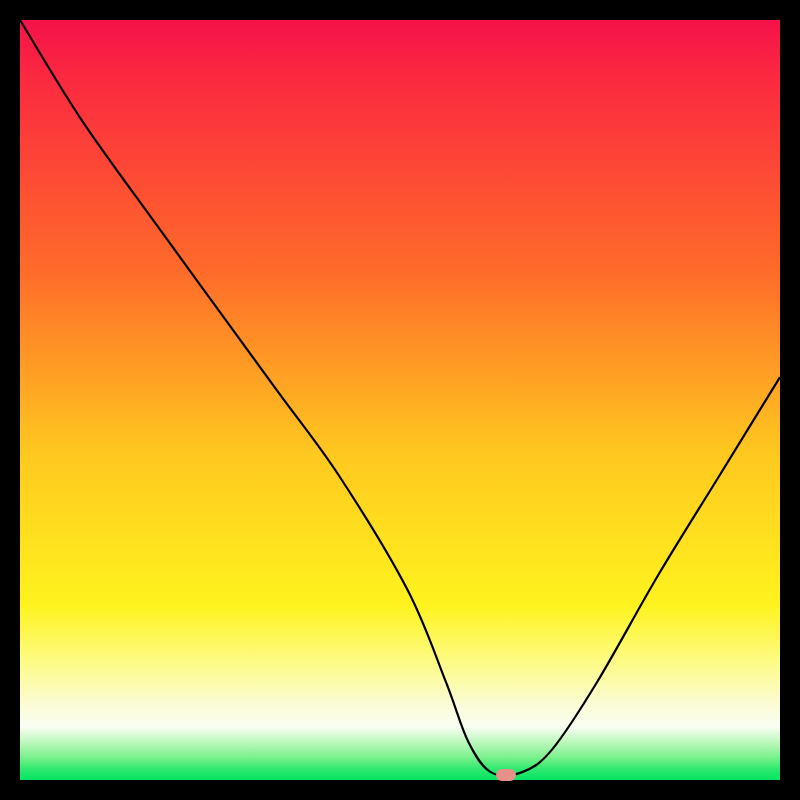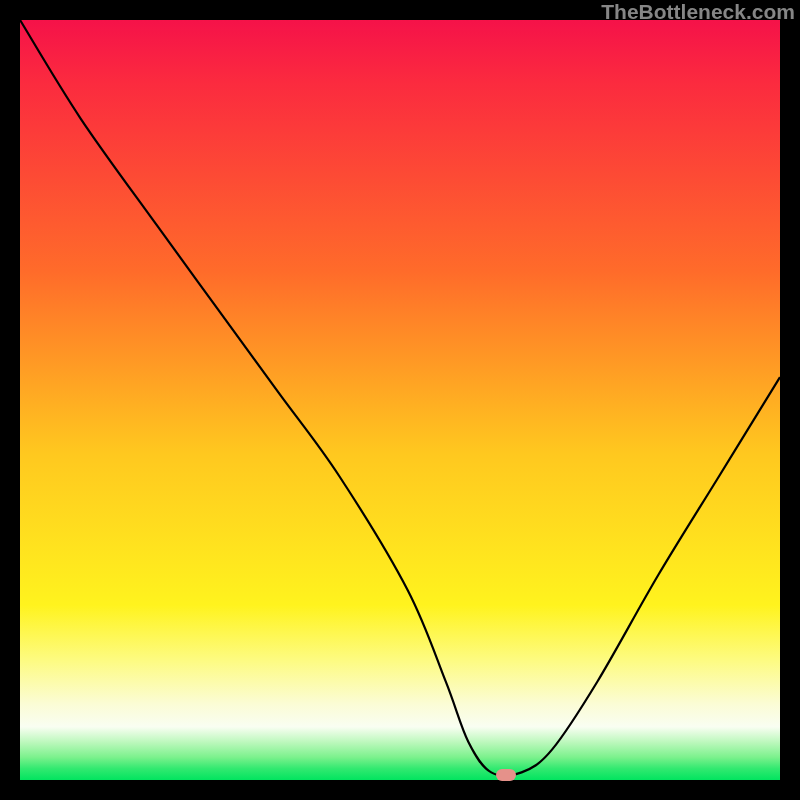--- a/index.html
+++ b/index.html
@@ -48,14 +48,13 @@
 </head>
 <body>
 
 <div class="frame">
   <div class="plot">
     <svg class="curve" viewBox="0 0 760 760" preserveAspectRatio="none">
       <path id="curve-path" fill="none" stroke="#000" stroke-width="2.2" d="M 0 0 C 10.133333333333335 16.466666666666658 38.00000000000001 64.59999999999994 60.800000000000004 98.79999999999995 C 83.6 132.99999999999997 113.99999999999999 173.53333333333336 136.79999999999998 205.20000000000005 C 159.59999999999997 236.86666666666673 177.33333333333331 260.93333333333334 197.6 288.8 C 217.86666666666667 316.6666666666667 238.13333333333338 344.5333333333333 258.40000000000003 372.4 C 278.6666666666667 400.26666666666665 297.66666666666663 423.06666666666666 319.2 456 C 340.73333333333335 488.93333333333334 369.8666666666667 535.8 387.6 570 C 405.33333333333337 604.2 415.4666666666667 635.8666666666667 425.6 661.2 C 435.73333333333335 686.5333333333334 440.79999999999995 706.8 448.4 722 C 456 737.2 462.3333333333333 747.3333333333333 471.2 752.4 C 480.06666666666666 757.4666666666667 491.4666666666667 756.1999999999999 501.6 752.4 C 511.73333333333335 748.6 519.3333333333334 744.8 532 729.6 C 544.6666666666666 714.4000000000001 559.8666666666667 690.3333333333334 577.6 661.2 C 595.3333333333334 632.0666666666667 618.1333333333333 589 638.4 554.8 C 658.6666666666666 520.5999999999999 678.9333333333334 488.93333333333334 699.2 456 C 719.4666666666667 423.06666666666666 749.8666666666667 373.66666666666663 760 357.2"></path>
     </svg>
     <div class="marker" id="marker" style="left: 486.4px; top: 754.68px;"></div>
   </div>
-  <div class="watermark">TheBottleneck.com</div>
 </div>
 
 </body></html>

